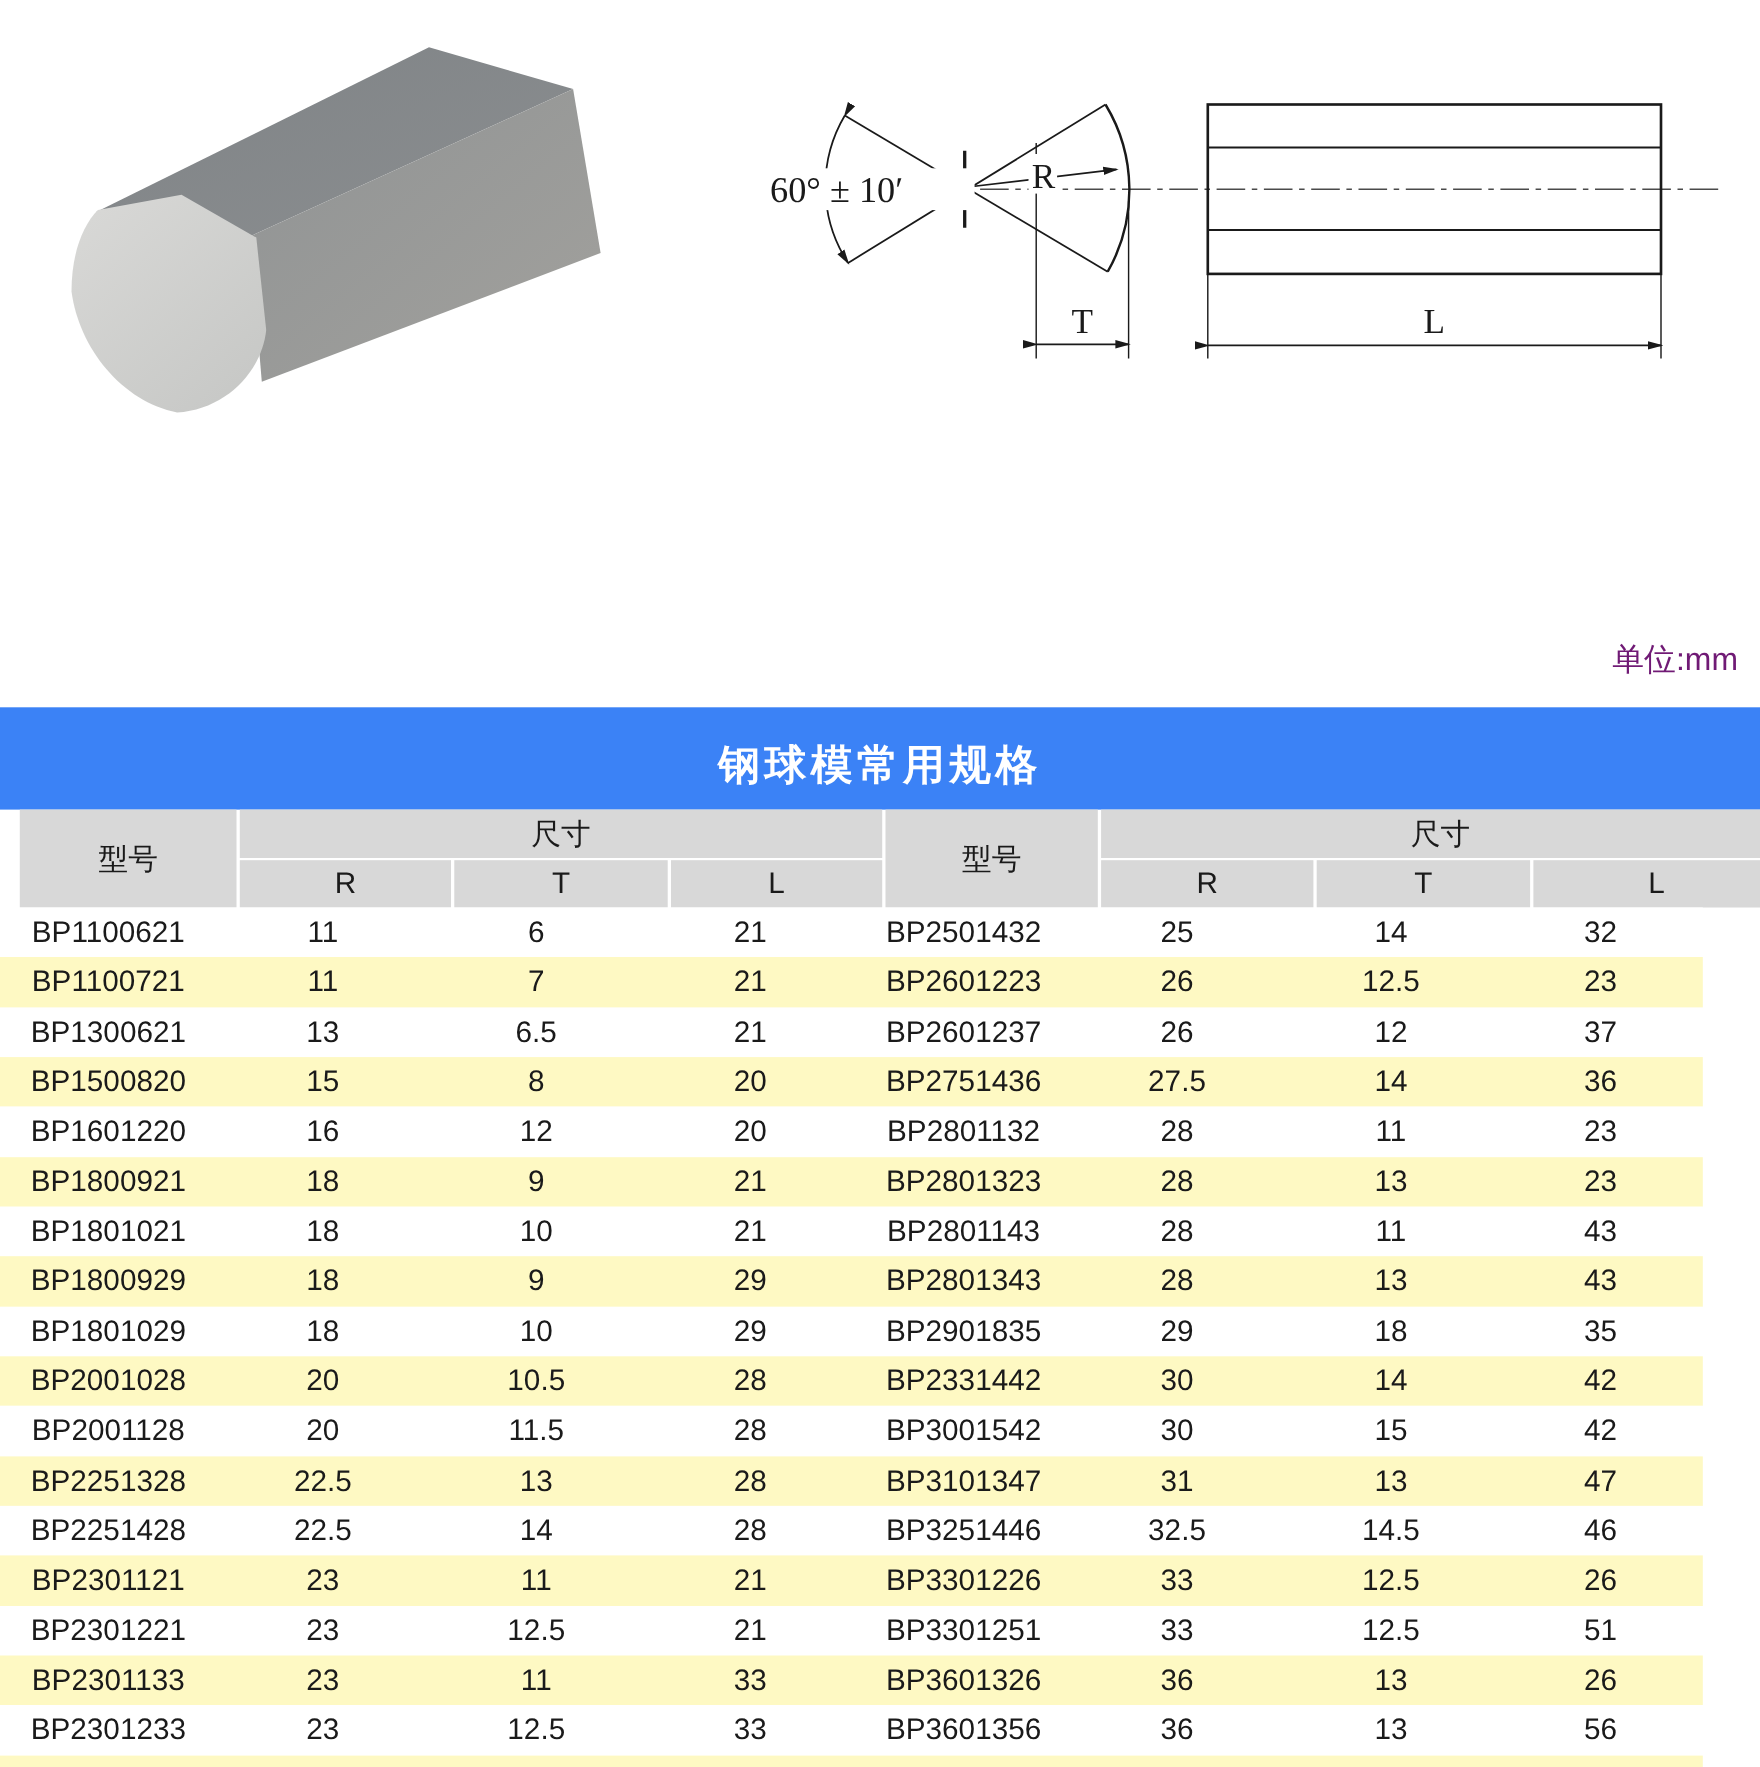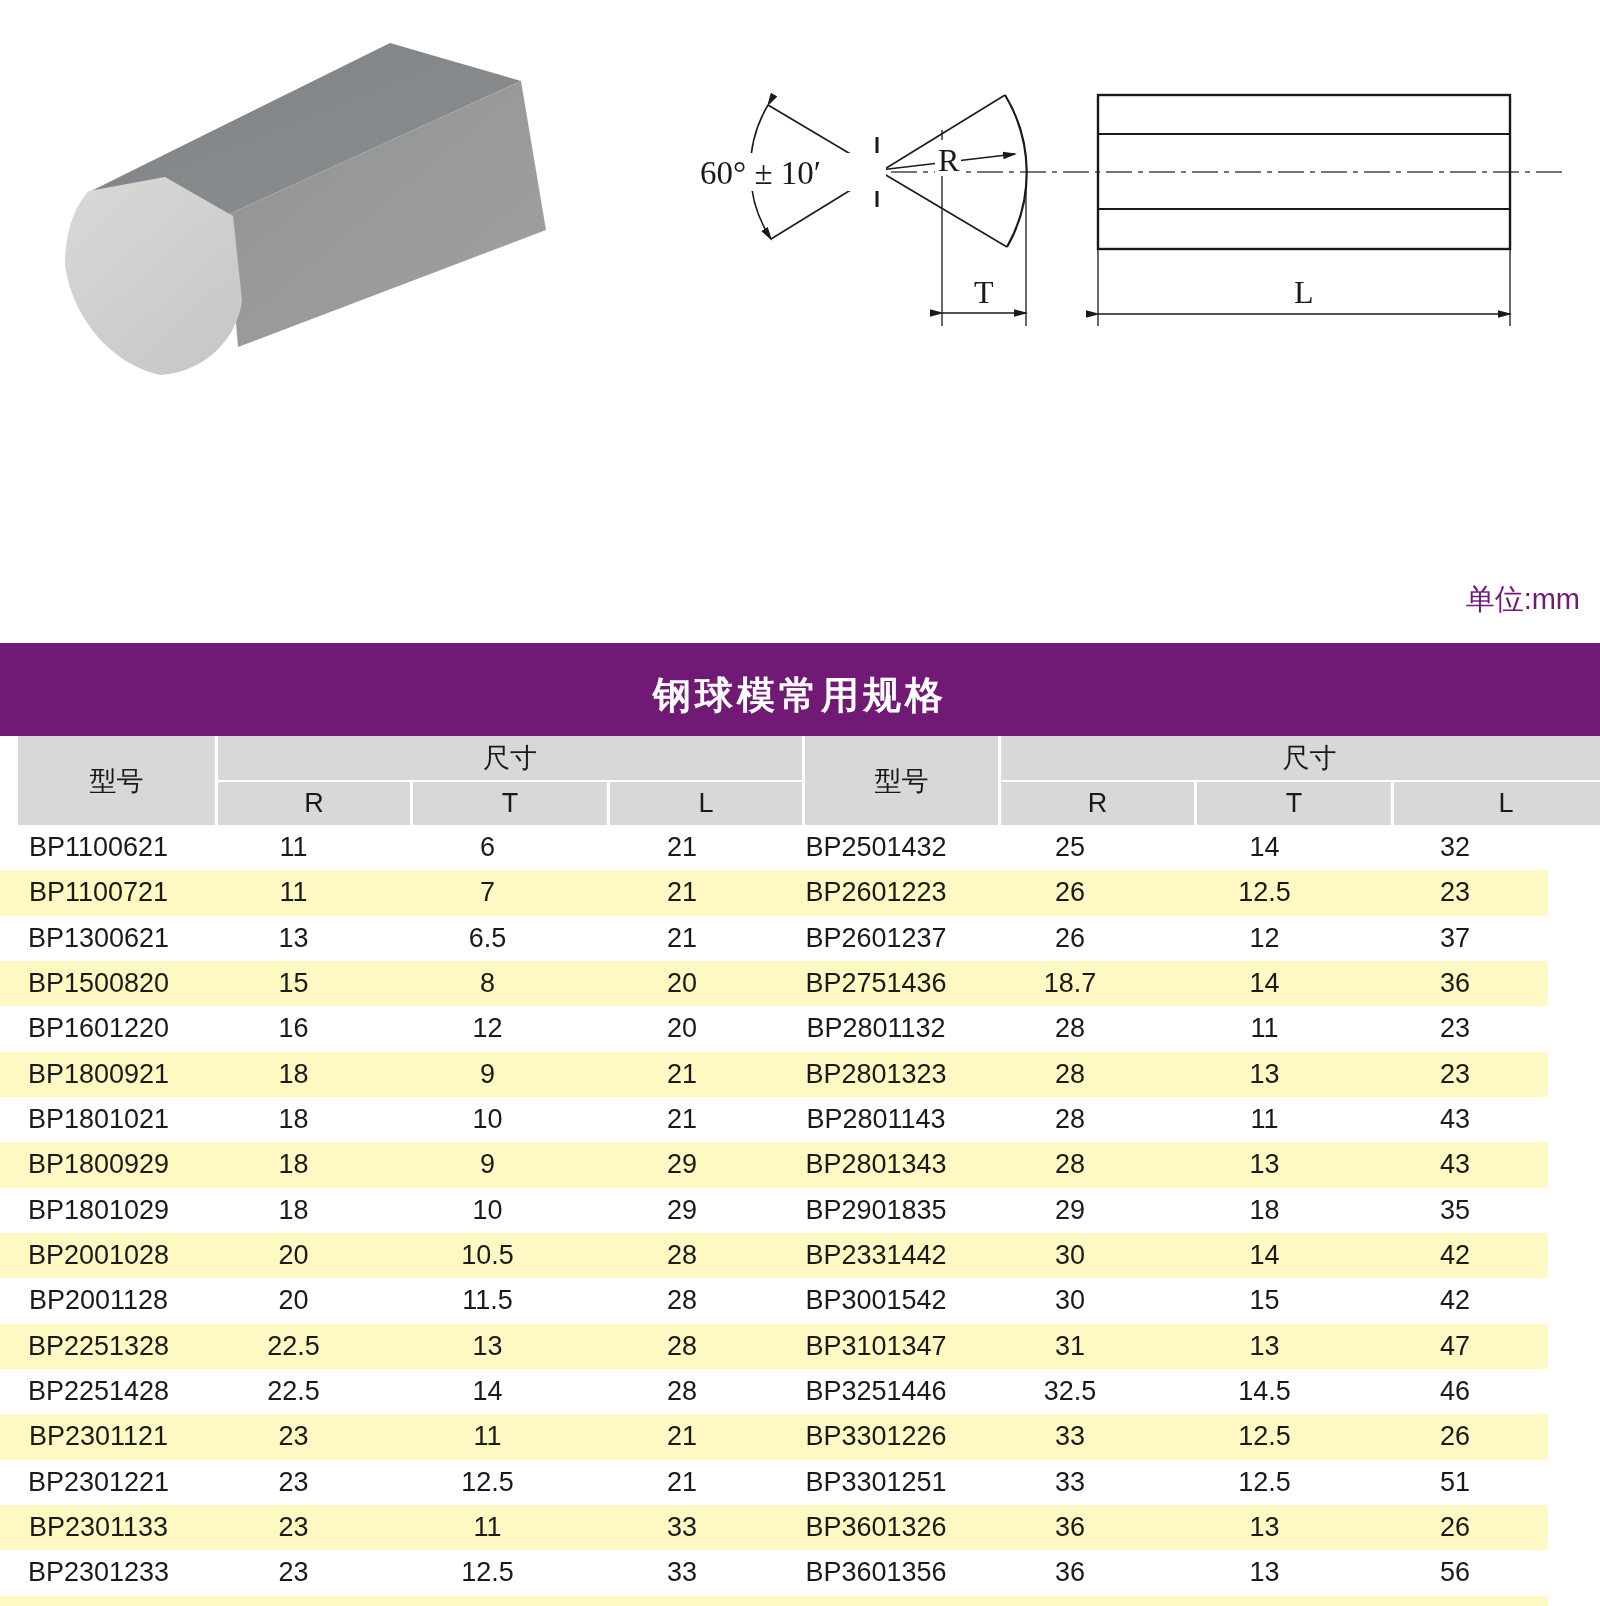--- a/index.html
+++ b/index.html
@@ -6,21 +6,21 @@
   .page{position:relative;width:1600px;height:1606px;background:#ffffff;overflow:hidden;
         font-family:"Liberation Sans","DejaVu Sans",sans-serif;color:#1a1a1a;margin-top:35px;}
 
   
   .product-svg{position:absolute;left:55px;top:0;}
   .drawing-svg{position:absolute;left:600px;top:0;}
 
   .unit-label{position:absolute;top:545px;right:20px;font-size:29px;color:#701a75;}
 
   
-  .title-bar{position:absolute;left:0;top:608px;width:1600px;height:105px;background:#701a75;
+  .title-bar{position:absolute;left:0;top:608px;width:1600px;height:105px;background:#3b82f6;
              display:flex;align-items:center;justify-content:center;}
   .title-bar span{color:#ffffff;font-size:38px;font-weight:bold;letter-spacing:4px;}
 
   
   .spec-header{position:absolute;left:0;top:701px;width:1600px;height:89px;background:#ffffff;
                display:grid;gap:2px 3px;
                grid-template-columns:197px 192px 194px 192px 193px 193px 194px 1fr;
                grid-template-rows:1fr 1fr;font-size:27px;padding-left:18px;}
   .spec-header .hcell{background:#d8d8d8;display:flex;align-items:center;justify-content:center;}
   .hc-model-l{grid-column:1;grid-row:1/3;}
@@ -160,21 +160,21 @@
         <div class="cell">26</div>
         <div class="cell">12</div>
         <div class="cell">37</div>
       </div>
       <div class="data-row alt">
         <div class="cell">BP1500820</div>
         <div class="cell">15</div>
         <div class="cell">8</div>
         <div class="cell">20</div>
         <div class="cell">BP2751436</div>
-        <div class="cell">18.7</div>
+        <div class="cell">27.5</div>
         <div class="cell">14</div>
         <div class="cell">36</div>
       </div>
       <div class="data-row">
         <div class="cell">BP1601220</div>
         <div class="cell">16</div>
         <div class="cell">12</div>
         <div class="cell">20</div>
         <div class="cell">BP2801132</div>
         <div class="cell">28</div>

